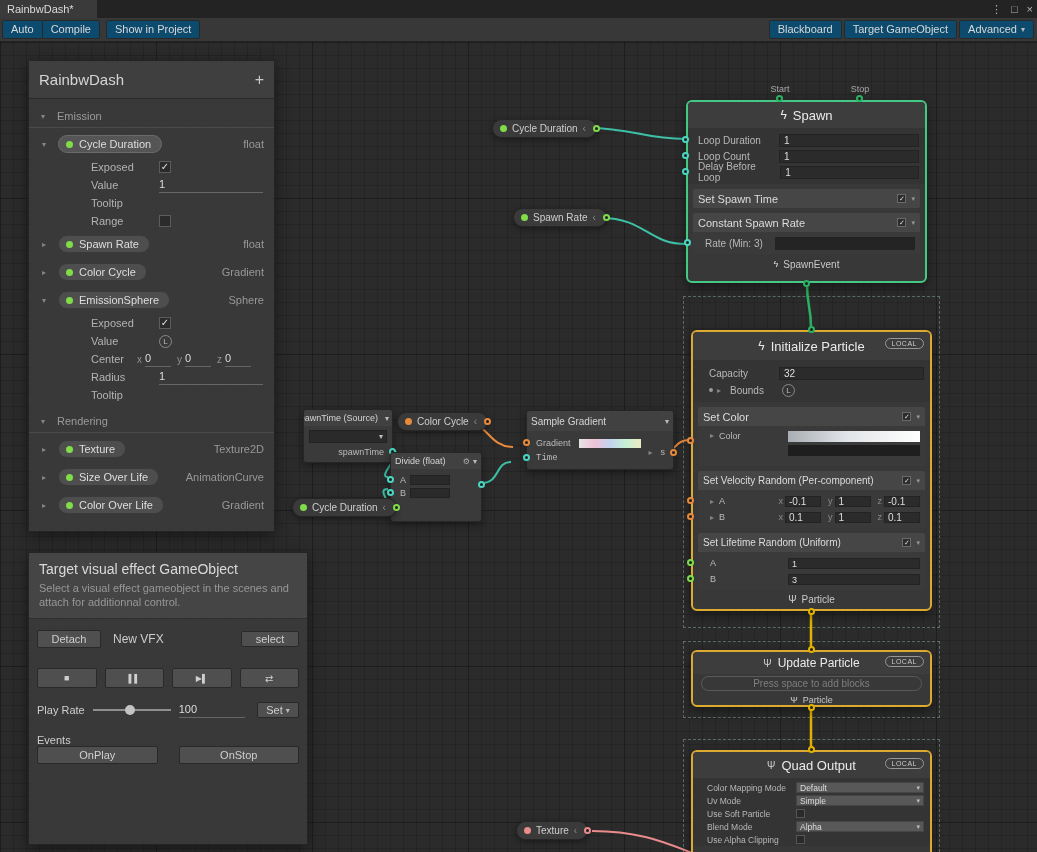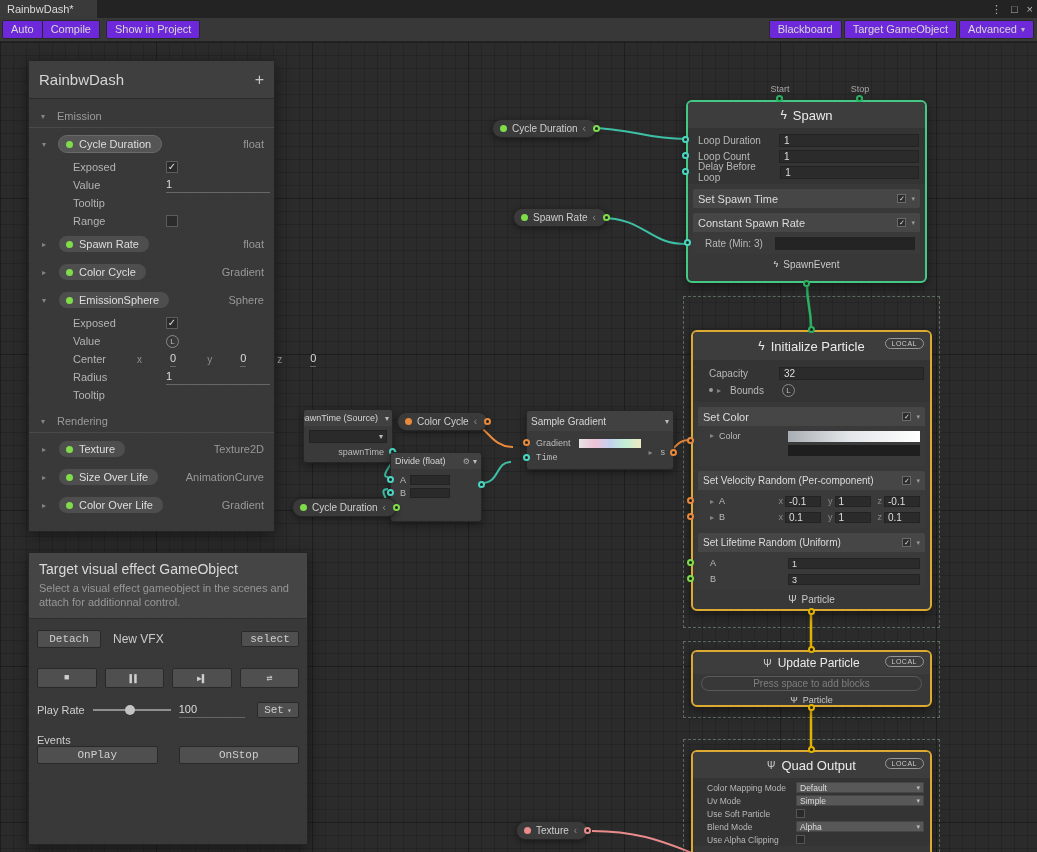--- a/index.html
+++ b/index.html
@@ -4,21 +4,21 @@
 <style>
   * { margin:0; padding:0; box-sizing:border-box; }
   body { font-family:"Liberation Sans","DejaVu Sans",sans-serif; background:#1e1e1e; }
   #app { position:relative; width:1037px; height:852px; overflow:hidden; background:#2b2b2b; }
 
   
   .tabbar { position:absolute; left:0; top:0; width:1037px; height:18px; background:#232323; z-index:20; }
   .tab { position:absolute; left:0; top:0; width:97px; height:18px; background:#3a3a3a; color:#dcdcdc; font-size:11px; line-height:18px; padding-left:7px; }
   .win-controls { position:absolute; right:4px; top:0; height:18px; display:flex; gap:9px; align-items:center; color:#b5b5b5; font-size:11px; }
   .toolbar { position:absolute; left:0; top:18px; width:1037px; height:24px; background:#383838; border-bottom:1px solid #232323; z-index:20; display:flex; align-items:center; }
-  .tbtn { height:19px; background:#6d28d9; border:1px solid #282828; color:#d8d8d8; font-size:11px; line-height:17px; padding:0 8px; border-radius:2px; margin-left:2px; display:flex; align-items:center; gap:4px; }
+  .tbtn { height:19px; background:#0c4a6e; border:1px solid #282828; color:#d8d8d8; font-size:11px; line-height:17px; padding:0 8px; border-radius:2px; margin-left:2px; display:flex; align-items:center; gap:4px; }
   .tbtn.grp { margin-left:0; border-left:none; border-radius:0 2px 2px 0; }
   .tb-spacer { flex:1; }
   .tiny-arrow { font-size:8px; color:#bbb; }
 
   
   .graph-bg { position:absolute; left:0; top:42px; width:1037px; height:810px; background-color:#2b2b2b;
     background-image:
       linear-gradient(rgba(0,0,0,.13) 1px, transparent 1px),
       linear-gradient(90deg, rgba(0,0,0,.13) 1px, transparent 1px),
       linear-gradient(rgba(0,0,0,.22) 1px, transparent 1px),
@@ -35,33 +35,33 @@
   .bb-plus { font-size:16px; color:#c8c8c8; }
   .bb-cat { display:flex; align-items:center; gap:7px; padding:11px 10px 3px 12px; color:#9b9b9b; font-size:11px; }
   .bb-divider { height:1px; background:#4a4a4a; margin:2px 0 2px 0; }
   .chev { color:#858585; font-size:8px; width:9px; display:inline-block; }
   .bb-item { height:28px; display:flex; align-items:center; padding:0 10px 0 13px; gap:7px; }
   .pillb { display:inline-flex; align-items:center; gap:6px; background:#4e4e4e; border:1px solid #3a3a3a; border-radius:10px; padding:2px 10px 2px 7px; font-size:11px; color:#dedede; }
   .pillb.sel { background:#555; border-color:#6a6a6a; }
   .dot { width:7px; height:7px; border-radius:50%; }
   .g { background:#7fdd4a; } .o { background:#e8893c; } .p { background:#ea8c8c; }
   .bb-type { margin-left:auto; color:#989898; font-size:11px; }
-  .bb-prop { height:18px; display:flex; align-items:center; padding-left:44px; font-size:11px; color:#b3b3b3;gap:25px; }
+  .bb-prop { height:18px; display:flex; align-items:center; padding-left:62px; font-size:11px; color:#b3b3b3; }
   .bb-prop-label { width:68px; }
   .cb { width:12px; height:12px; background:#2b2b2b; border:1px solid #5c5c5c; display:inline-flex; align-items:center; justify-content:center; }
   .cbg { font-size:10px; color:#e0e0e0; line-height:10px; }
   .uline { display:inline-block; border-bottom:1px solid #666; color:#dcdcdc; font-size:11px; height:15px; }
   .axis { color:#909090; font-size:10px; margin:0 3px 0 6px; }
   .lcirc { width:13px; height:13px; border-radius:50%; border:1px solid #8a8a8a; color:#bbb; font-size:8px; display:inline-flex; align-items:center; justify-content:center; }
 
   
   .tp-head { background:#454545; padding:8px 10px 9px 10px; border-bottom:1px solid #2e2e2e; }
   .tp-title { font-size:14px; color:#dadada; margin-bottom:4px; }
   .tp-sub { font-size:11px; color:#979797; line-height:14px; }
-  .btn { background:#4f4f4f; border:1px solid #292929; color:#cfcfcf; font-size:11px; display:inline-flex; align-items:center; justify-content:center; border-radius:2px;font-family:Liberation Mono, monospace; }
+  .btn { background:#4f4f4f; border:1px solid #292929; color:#cfcfcf; font-size:11px; display:inline-flex; align-items:center; justify-content:center; border-radius:2px; }
   .tp-row { display:flex; align-items:center; padding:0 8px; }
   .slider-track { width:78px; height:2px; background:#8f8f8f; position:relative; }
   .slider-handle { position:absolute; top:-4px; width:10px; height:10px; border-radius:50%; background:#c4c4c4; }
   .events-label { font-size:11px; color:#cfcfcf; }
 
   
   .node { position:absolute; background:#383838; border-radius:6px; box-shadow:0 4px 12px rgba(0,0,0,.45); z-index:3; }
   .ctx-head { height:26px; display:flex; align-items:center; justify-content:center; gap:6px; background:#3d3d3d; border-radius:4px 4px 0 0; font-size:13px; color:#eaeaea; position:relative; }
   .bolt { color:#e6e6e6; font-size:12px; }
   .badge { position:absolute; right:6px; top:6px; border:1px solid #979797; border-radius:8px; font-size:7px; letter-spacing:.5px; color:#c9c9c9; padding:1px 6px; }

